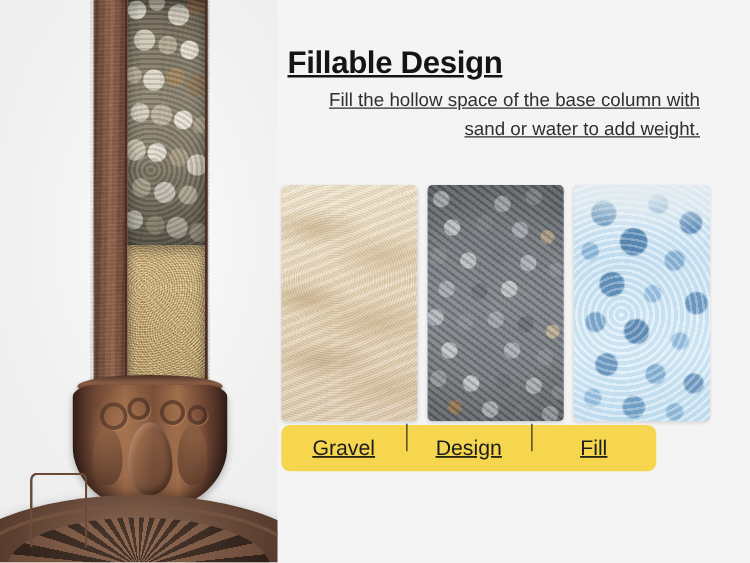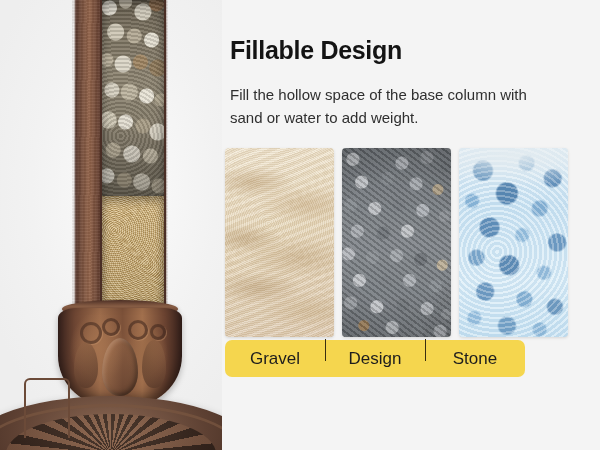--- a/index.html
+++ b/index.html
@@ -1,15 +1,15 @@
 <!DOCTYPE html>
 <html><head>
 <meta charset="utf-8">
 <style>
-  * { margin:0; padding:0; box-sizing:border-box; }
+  * { margin:0; padding:0; box-sizing:border-box;text-decoration:underline; }
   html,body { width:600px; height:450px; }
   body {
     background:#f4f4f4;
     font-family:"Liberation Sans", sans-serif;
     overflow:hidden;
     position:relative;
   }
 
   
   .product-photo{
@@ -184,22 +184,22 @@
     background:transparent;
   }
 
   
   .content{ position:absolute; left:230px; top:0; width:370px; height:450px; }
   .headline{
     position:absolute; left:0; top:36px;
     font-size:25px; font-weight:bold; letter-spacing:-0.3px; color:#141414;
   }
   .subcopy{
-    position:absolute; left:0; top:83px; width:330px;
-    font-size:15px; line-height:23px; color:#2f2f2f;
+    position:absolute; left:0; top:69px; width:330px;
+    font-size:15px; line-height:23px; color:#2f2f2f;text-align:right;
   }
 
   
   .panels{
     position:absolute; left:-5px; top:148px; width:343px; height:189px;
     display:flex; gap:8px;
   }
   .panel{
     flex:1; border-radius:4px; overflow:hidden; position:relative;
     box-shadow:0 1px 3px rgba(0,0,0,.12);
@@ -357,16 +357,16 @@
 
   <div class="panels">
     <div class="panel tex-sand"></div>
     <div class="panel tex-stone"></div>
     <div class="panel tex-water"></div>
   </div>
 
   <div class="label-bar">
     <div class="label-cell">Gravel</div>
     <div class="label-cell">Design</div>
-    <div class="label-cell">Stone</div>
+    <div class="label-cell">Fill</div>
   </div>
 
 </div>
 
 </body></html>

